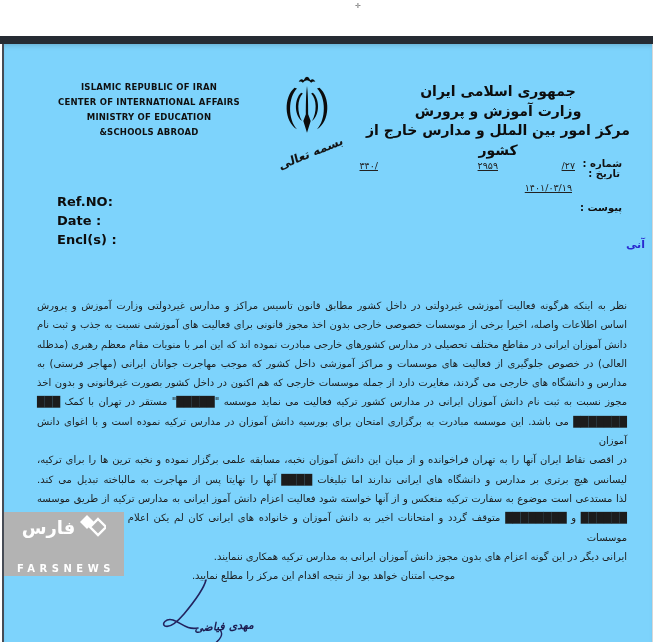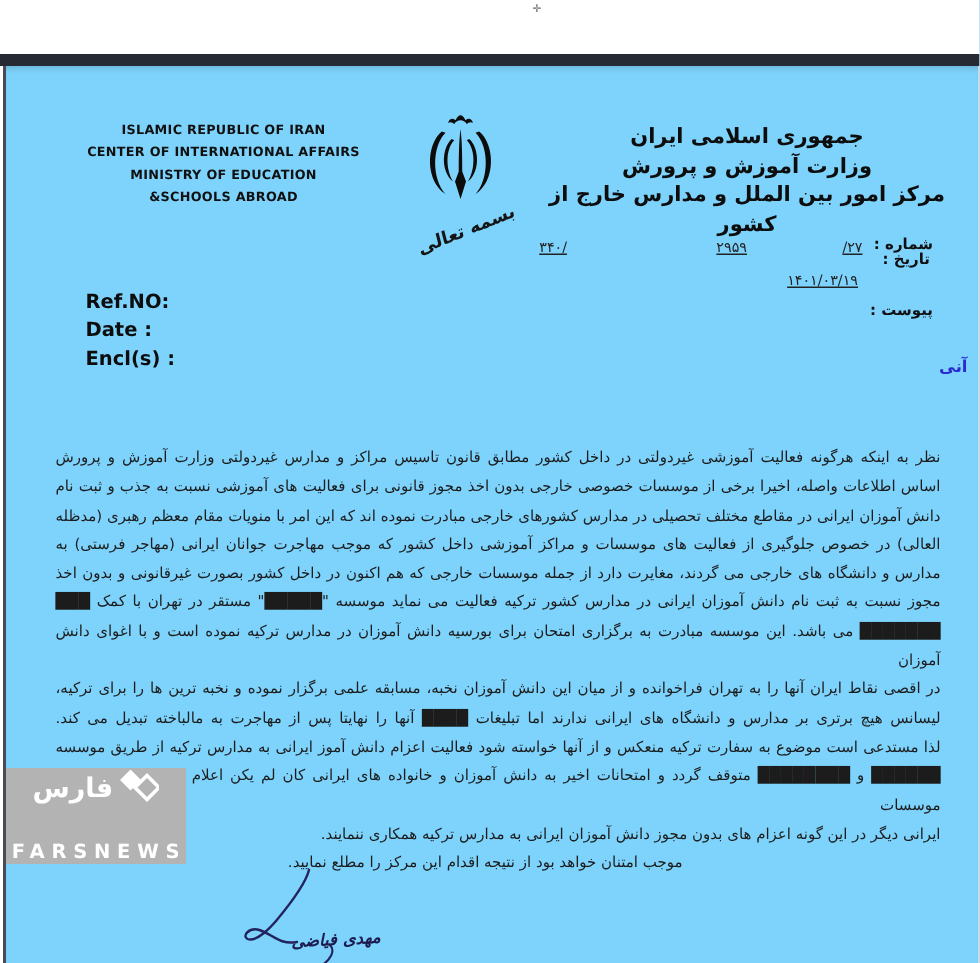--- a/index.html
+++ b/index.html
@@ -80,21 +80,21 @@
   .bl.end{text-align:right;text-align-last:right;}
   .bl.indent{text-align:right;text-align-last:right;margin-right:172px;}
   
   .watermark{
     position:absolute;left:0;top:468px;width:120px;height:64px;
     background:#b3b3b3;color:#ffffff;
     display:flex;flex-direction:column;align-items:center;justify-content:center;gap:19px;
   }
   .wm-top{display:flex;flex-direction:row;align-items:center;gap:5px;}
   .wm-fa{font-weight:bold;font-size:18px;direction:rtl;}
-  .wm-latin{font-weight:bold;font-size:13px;letter-spacing:4.5px;margin-top:3px;margin-left:4px;}
+  .wm-latin{font-weight:bold;font-size:10px;letter-spacing:4.5px;margin-top:3px;margin-left:4px;}
   
   .sig{position:absolute;left:138px;top:534px;width:130px;height:64px;}
   .sig-name{
     position:absolute;left:34px;top:42px;width:96px;
     direction:rtl;text-align:center;
     font-weight:bold;font-style:italic;font-size:11px;color:#1c1c50;
     transform:rotate(-3deg);
   }
 </style>
 </head>

